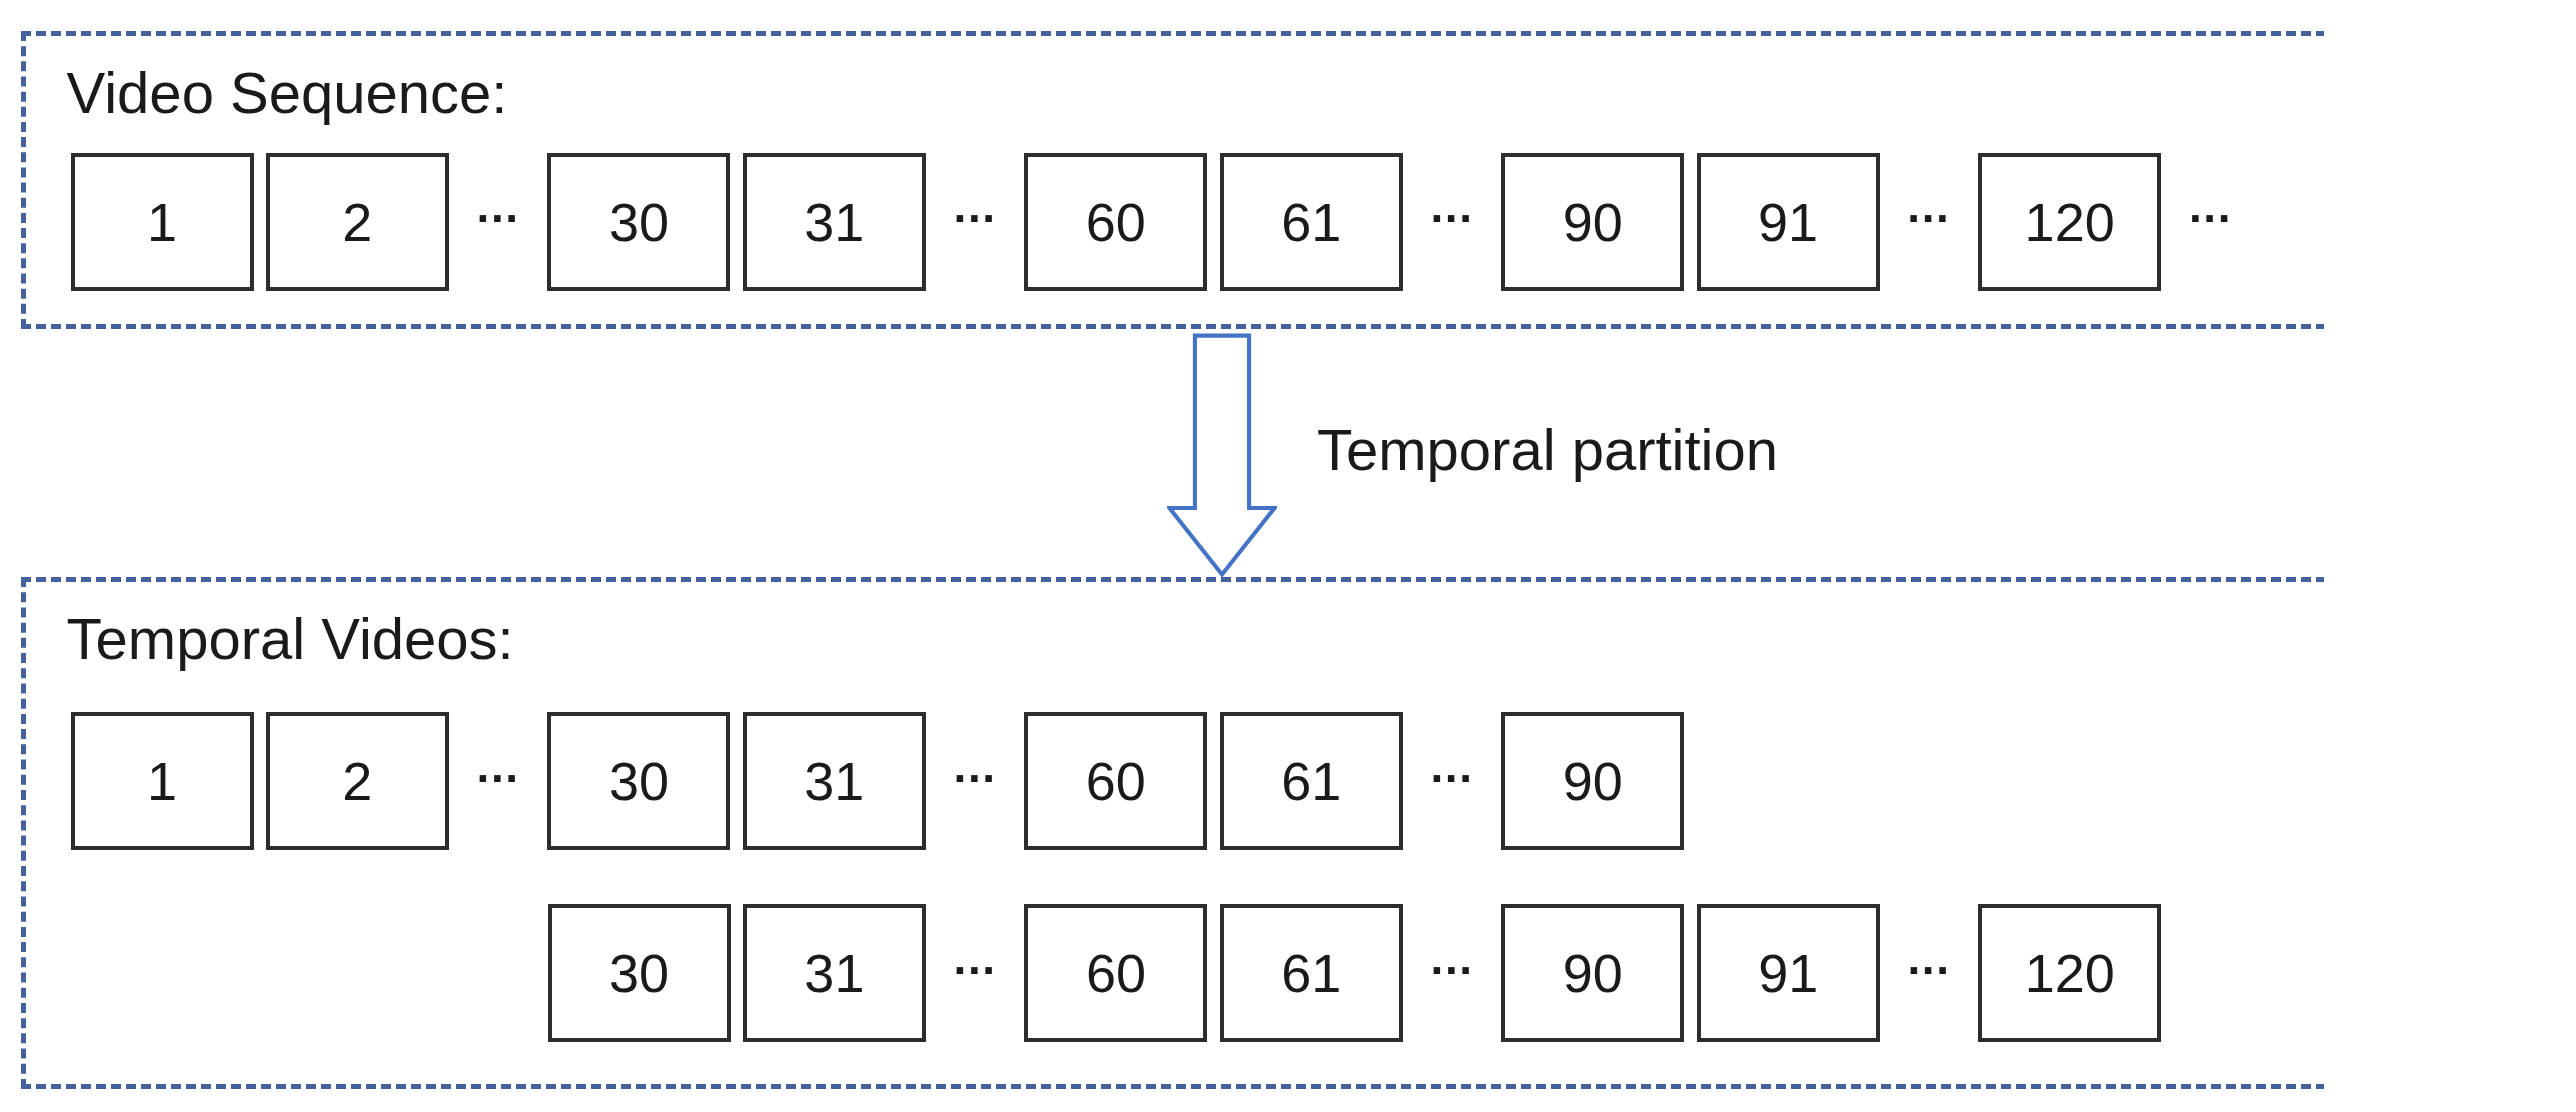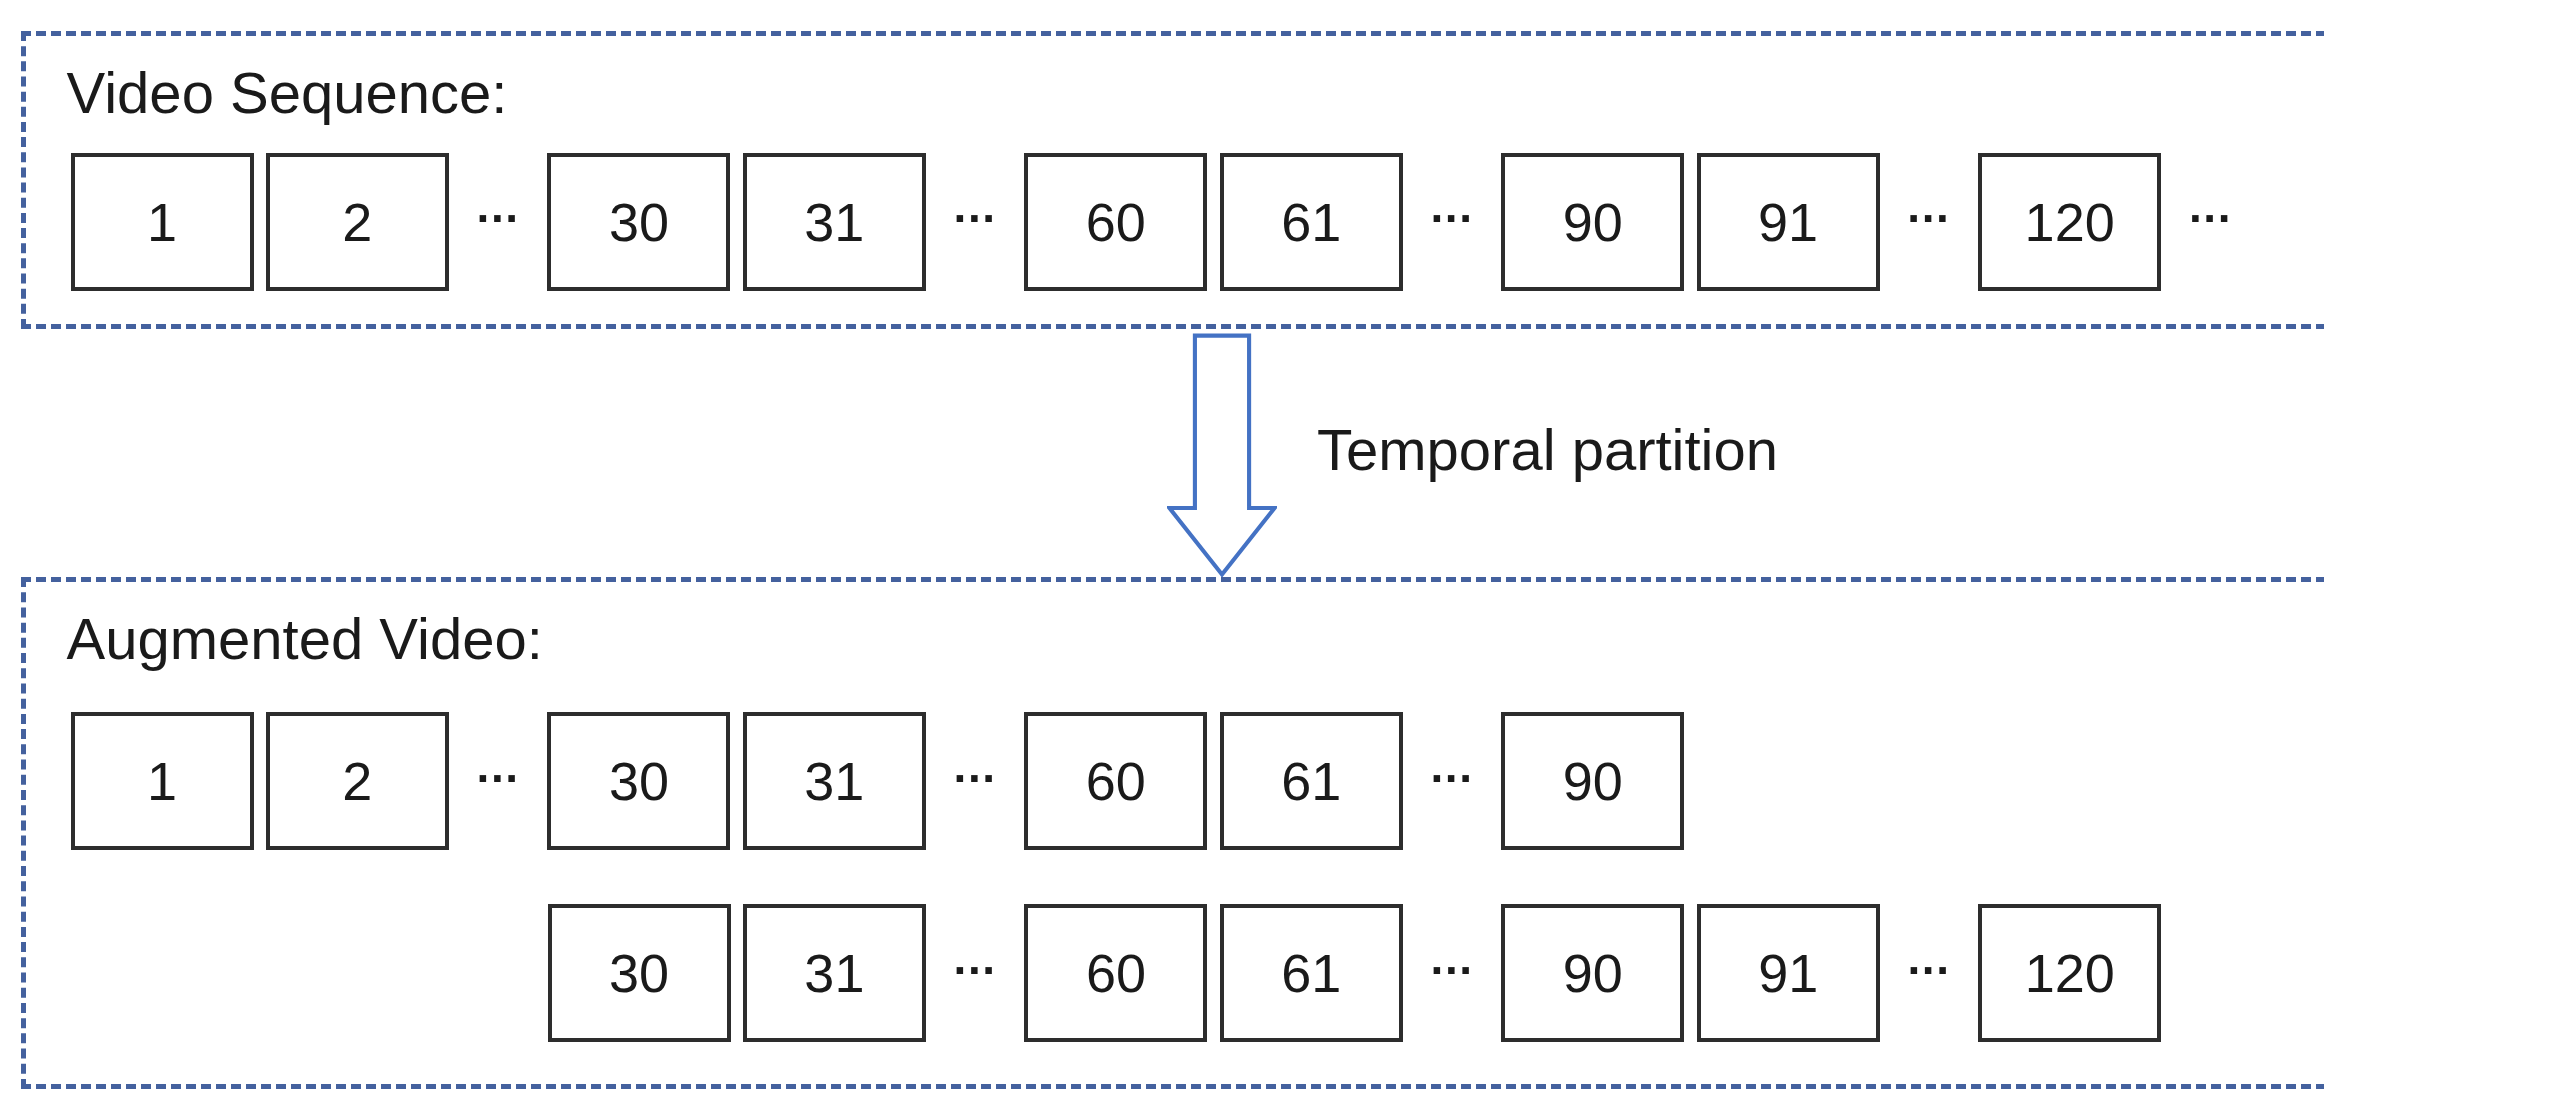--- a/index.html
+++ b/index.html
@@ -109,21 +109,21 @@
       </div>
   </section>
 
   <svg class="arrow" viewBox="0 0 134 298" aria-hidden="true">
     <polygon points="34,3 100,3 100,213 131,213 67,294 3,213 34,213"></polygon>
   </svg>
 
   <div class="arrow-label">Temporal partition</div>
 
   <section class="dashed-box aug-box">
-    <div class="panel-label">Augmented Video:</div>
+    <div class="panel-label">Temporal Videos:</div>
     <div class="frame-row row1">
         <div class="frame">1</div>
         <div class="frame">2</div>
         <div class="dots">...</div>
         <div class="frame">30</div>
         <div class="frame">31</div>
         <div class="dots">...</div>
         <div class="frame">60</div>
         <div class="frame">61</div>
         <div class="dots">...</div>

